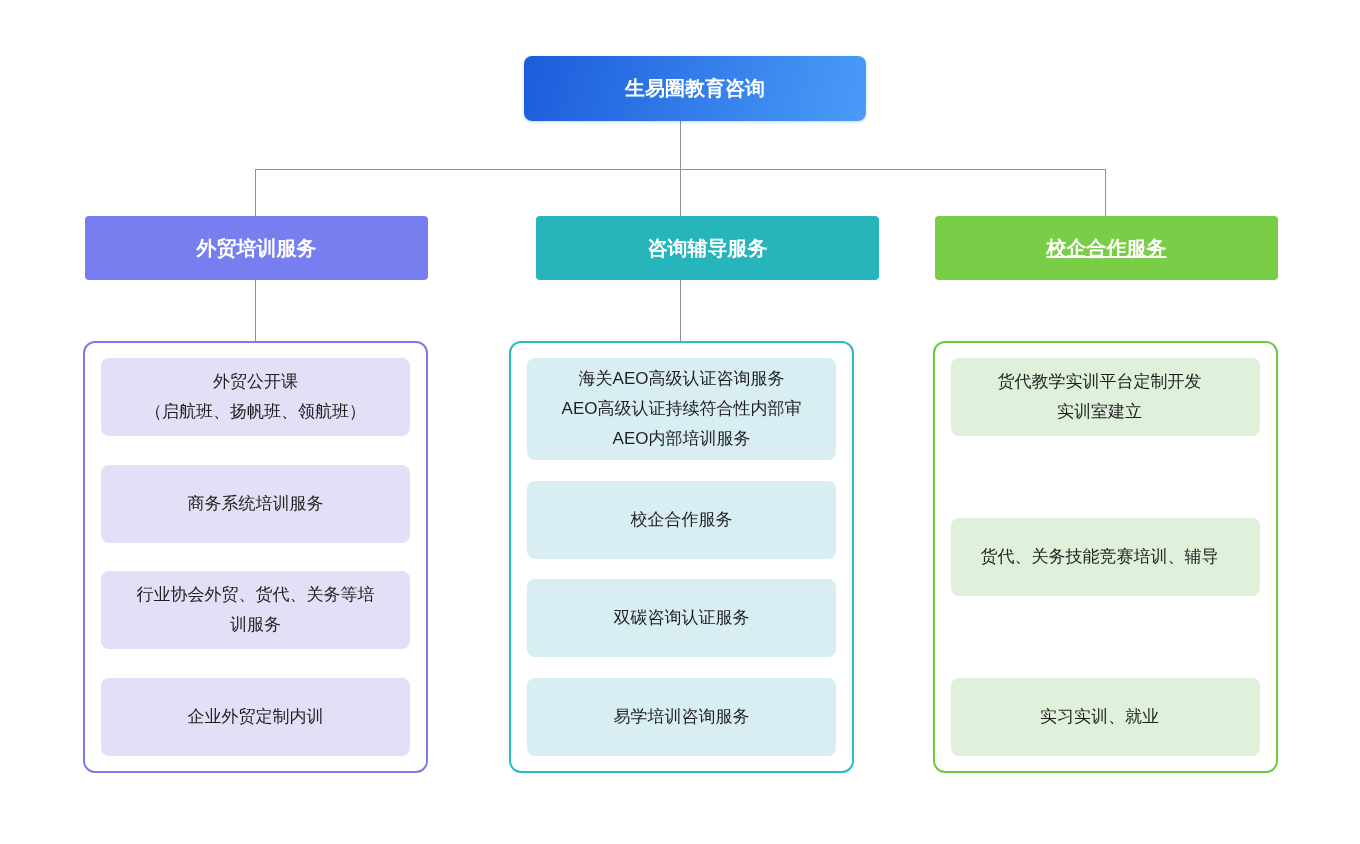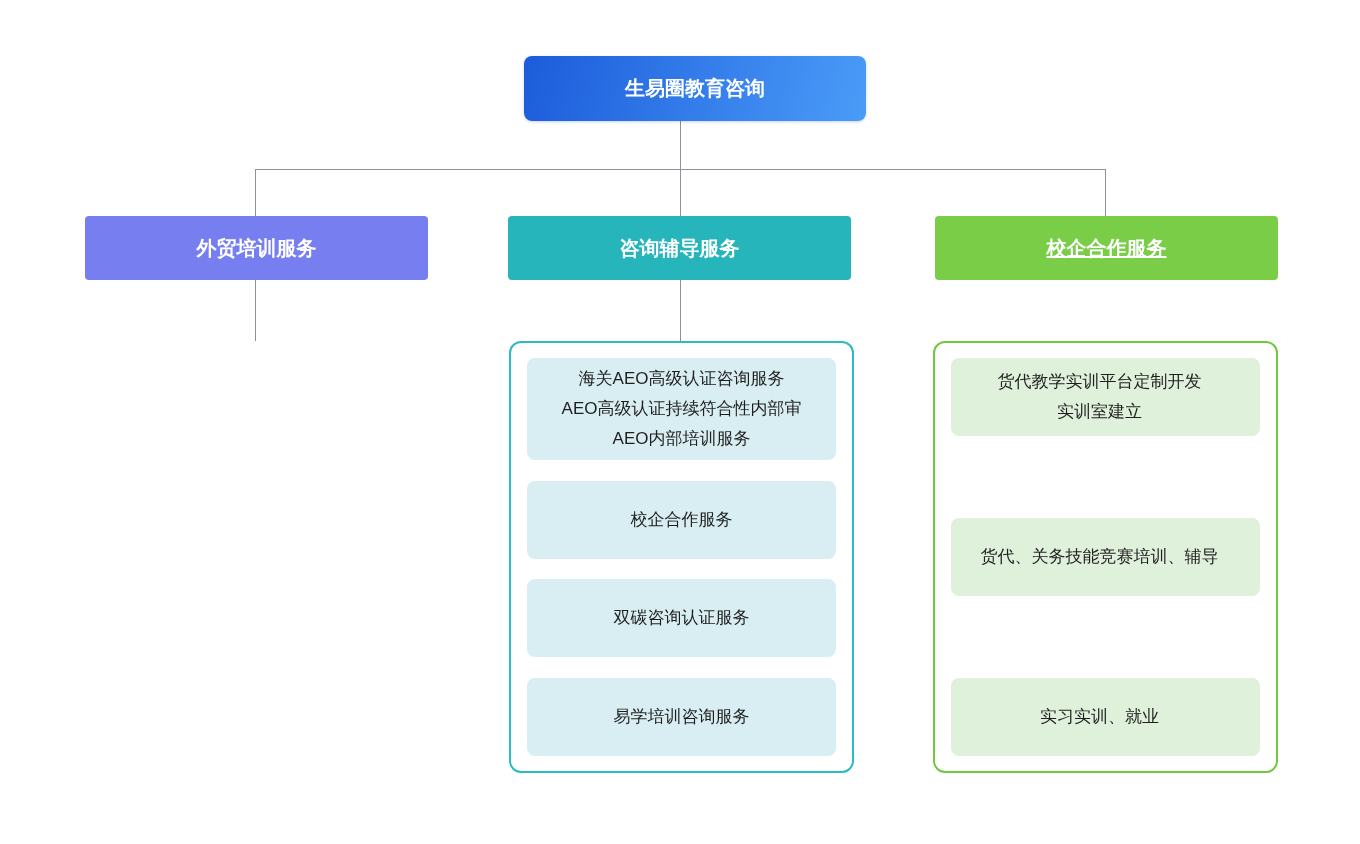--- a/index.html
+++ b/index.html
@@ -50,21 +50,21 @@
     position: absolute;
     top: 216px;
     width: 343px; height: 64px;
     border-radius: 4px;
     display: flex; align-items: center; justify-content: center;
     color: #ffffff;
     font-size: 20px;
     font-weight: bold;
   }
   .branch-header.b1 { left: 85px;  background: var(--b1); }
-  .branch-header.b2 { left: 508px; background: var(--b2); align-items: center; }
+  .branch-header.b2 { left: 536px; background: var(--b2); align-items: center; }
   .branch-header.b3 { left: 935px; background: var(--b3); text-decoration: underline; }
 
   
   .branch-container {
     position: absolute;
     top: 341px;
     width: 345px; height: 432px;
     box-sizing: border-box;
     background: #ffffff;
     border-radius: 12px;
@@ -108,20 +108,27 @@
   <div class="line v line-stub-b1"></div>
   <div class="line v line-stub-b2"></div>
 
   <div class="root-node">
     <span>生易圈教育咨询</span>
   </div>
 
   <div class="branch-header b1">
     <span>外贸培训服务</span>
   </div>
+  <div class="branch-container b1">
+    <div class="leaf">外贸公开课
+（启航班、扬帆班、领航班）</div>
+    <div class="leaf">商务系统培训服务</div>
+    <div class="leaf">行业协会外贸、货代、关务等培训服务</div>
+    <div class="leaf">企业外贸定制内训</div>
+  </div>
 
   <div class="branch-header b2">
     <span>咨询辅导服务</span>
   </div>
   <div class="branch-container b2">
     <div class="leaf">海关AEO高级认证咨询服务
 AEO高级认证持续符合性内部审
 AEO内部培训服务</div>
     <div class="leaf">校企合作服务</div>
     <div class="leaf">双碳咨询认证服务</div>

